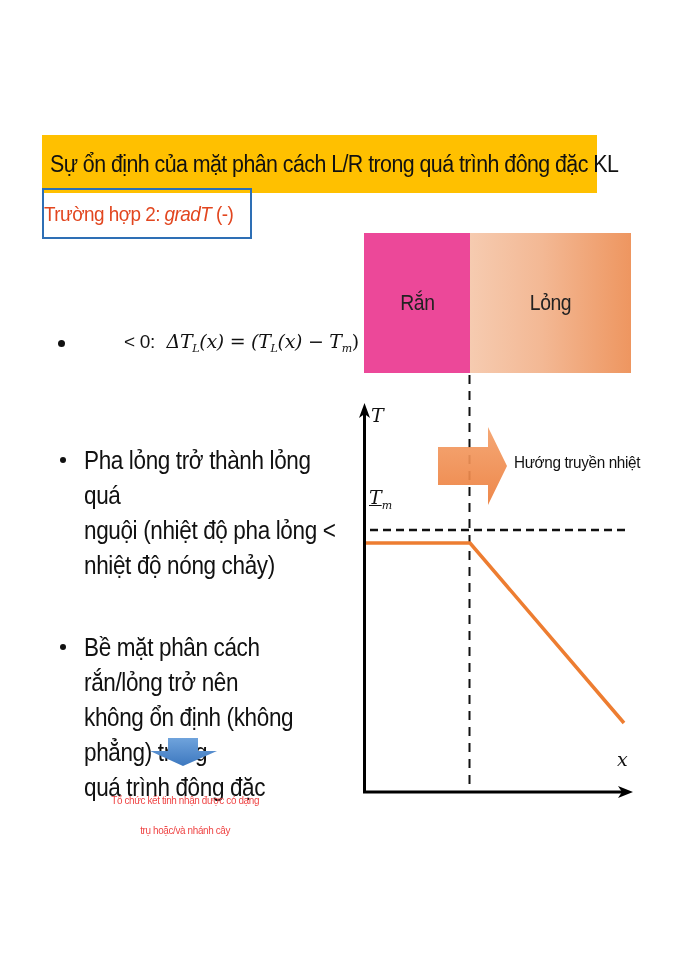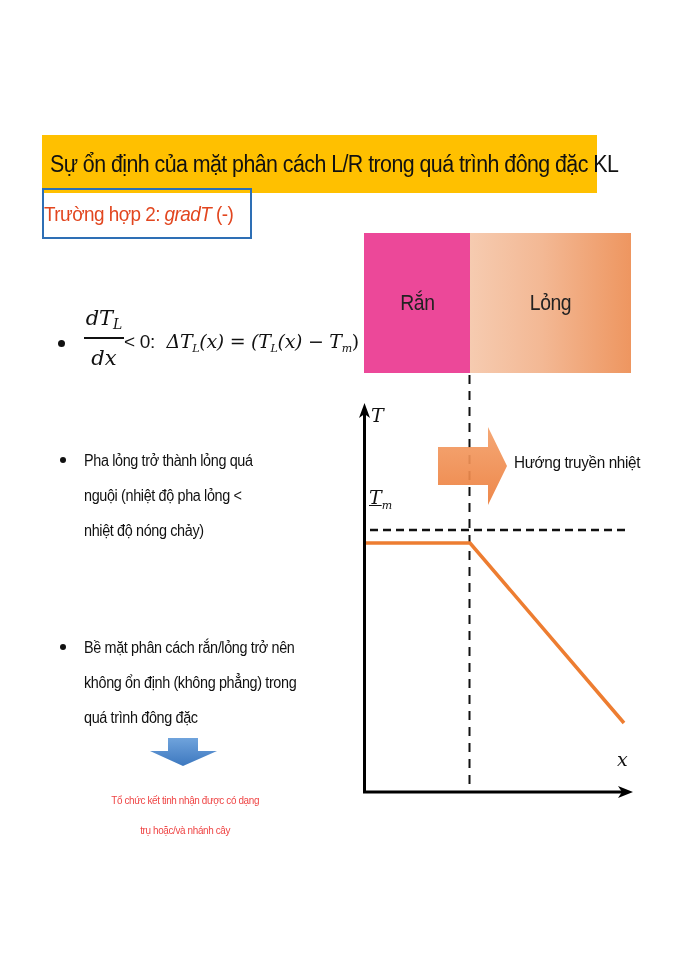--- a/index.html
+++ b/index.html
@@ -71,21 +71,21 @@
     .formula-rest {
       left: 72px; top: 30px; font-size: 19px; white-space: nowrap;
       font-family: "DejaVu Serif", serif;
       letter-spacing: -0.3px;
     }
     .formula-rest i { font-style: italic; }
     .formula-rest sub { font-size: 11px; font-style: italic; vertical-align: -4px; }
 
     .bullet {
       left: 60px; width: 290px;
-      font-size: 16px; line-height: 35px;
+      font-size: 25px; line-height: 35px;
       color: #111;
     }
     .bullet .dot {
       position: absolute; left: 0; top: 14px;
       width: 6px; height: 6px; border-radius: 50%; background: #111;
     }
     .bullet .txt {
       position: absolute; left: 24px; top: 0; width: 280px;
       letter-spacing: -0.4px;
       transform: scaleX(0.9);
@@ -132,25 +132,20 @@
 <div class="abs title-bar">
   <span class="title-text">Sự ổn định của mặt phân cách L/R trong quá trình đông đặc KL</span>
 </div>
 
 <div class="abs case-box">
   <span class="case-text"><span>Trường hợp 2: </span><i>gradT</i><span> (-)</span></span>
 </div>
 
 <div class="abs formula">
   <div class="abs bullet-dot" style="left:6px; top:40px;"></div>
-  <div class="abs frac">
-    <span class="num"><span>dT</span><sub>L</sub></span>
-    <span class="bar"></span>
-    <span class="den">dx</span>
-  </div>
   <div class="abs formula-rest"><span style="font-family:'Liberation Sans',sans-serif;">&lt; 0:</span>&nbsp;&nbsp;<i>ΔT</i><sub>L</sub><i>(x) = (T</i><sub>L</sub><i>(x) − T</i><sub>m</sub><span>) &lt; 0</span></div>
 </div>
 
 <div class="abs bullet" style="top:443px; height:110px;">
   <div class="dot"></div>
   <div class="txt">Pha lỏng  trở thành lỏng quá
 nguội (nhiệt độ pha lỏng &lt;
 nhiệt độ nóng chảy)</div>
 </div>
 <div class="abs bullet" style="top:630px; height:110px;">

